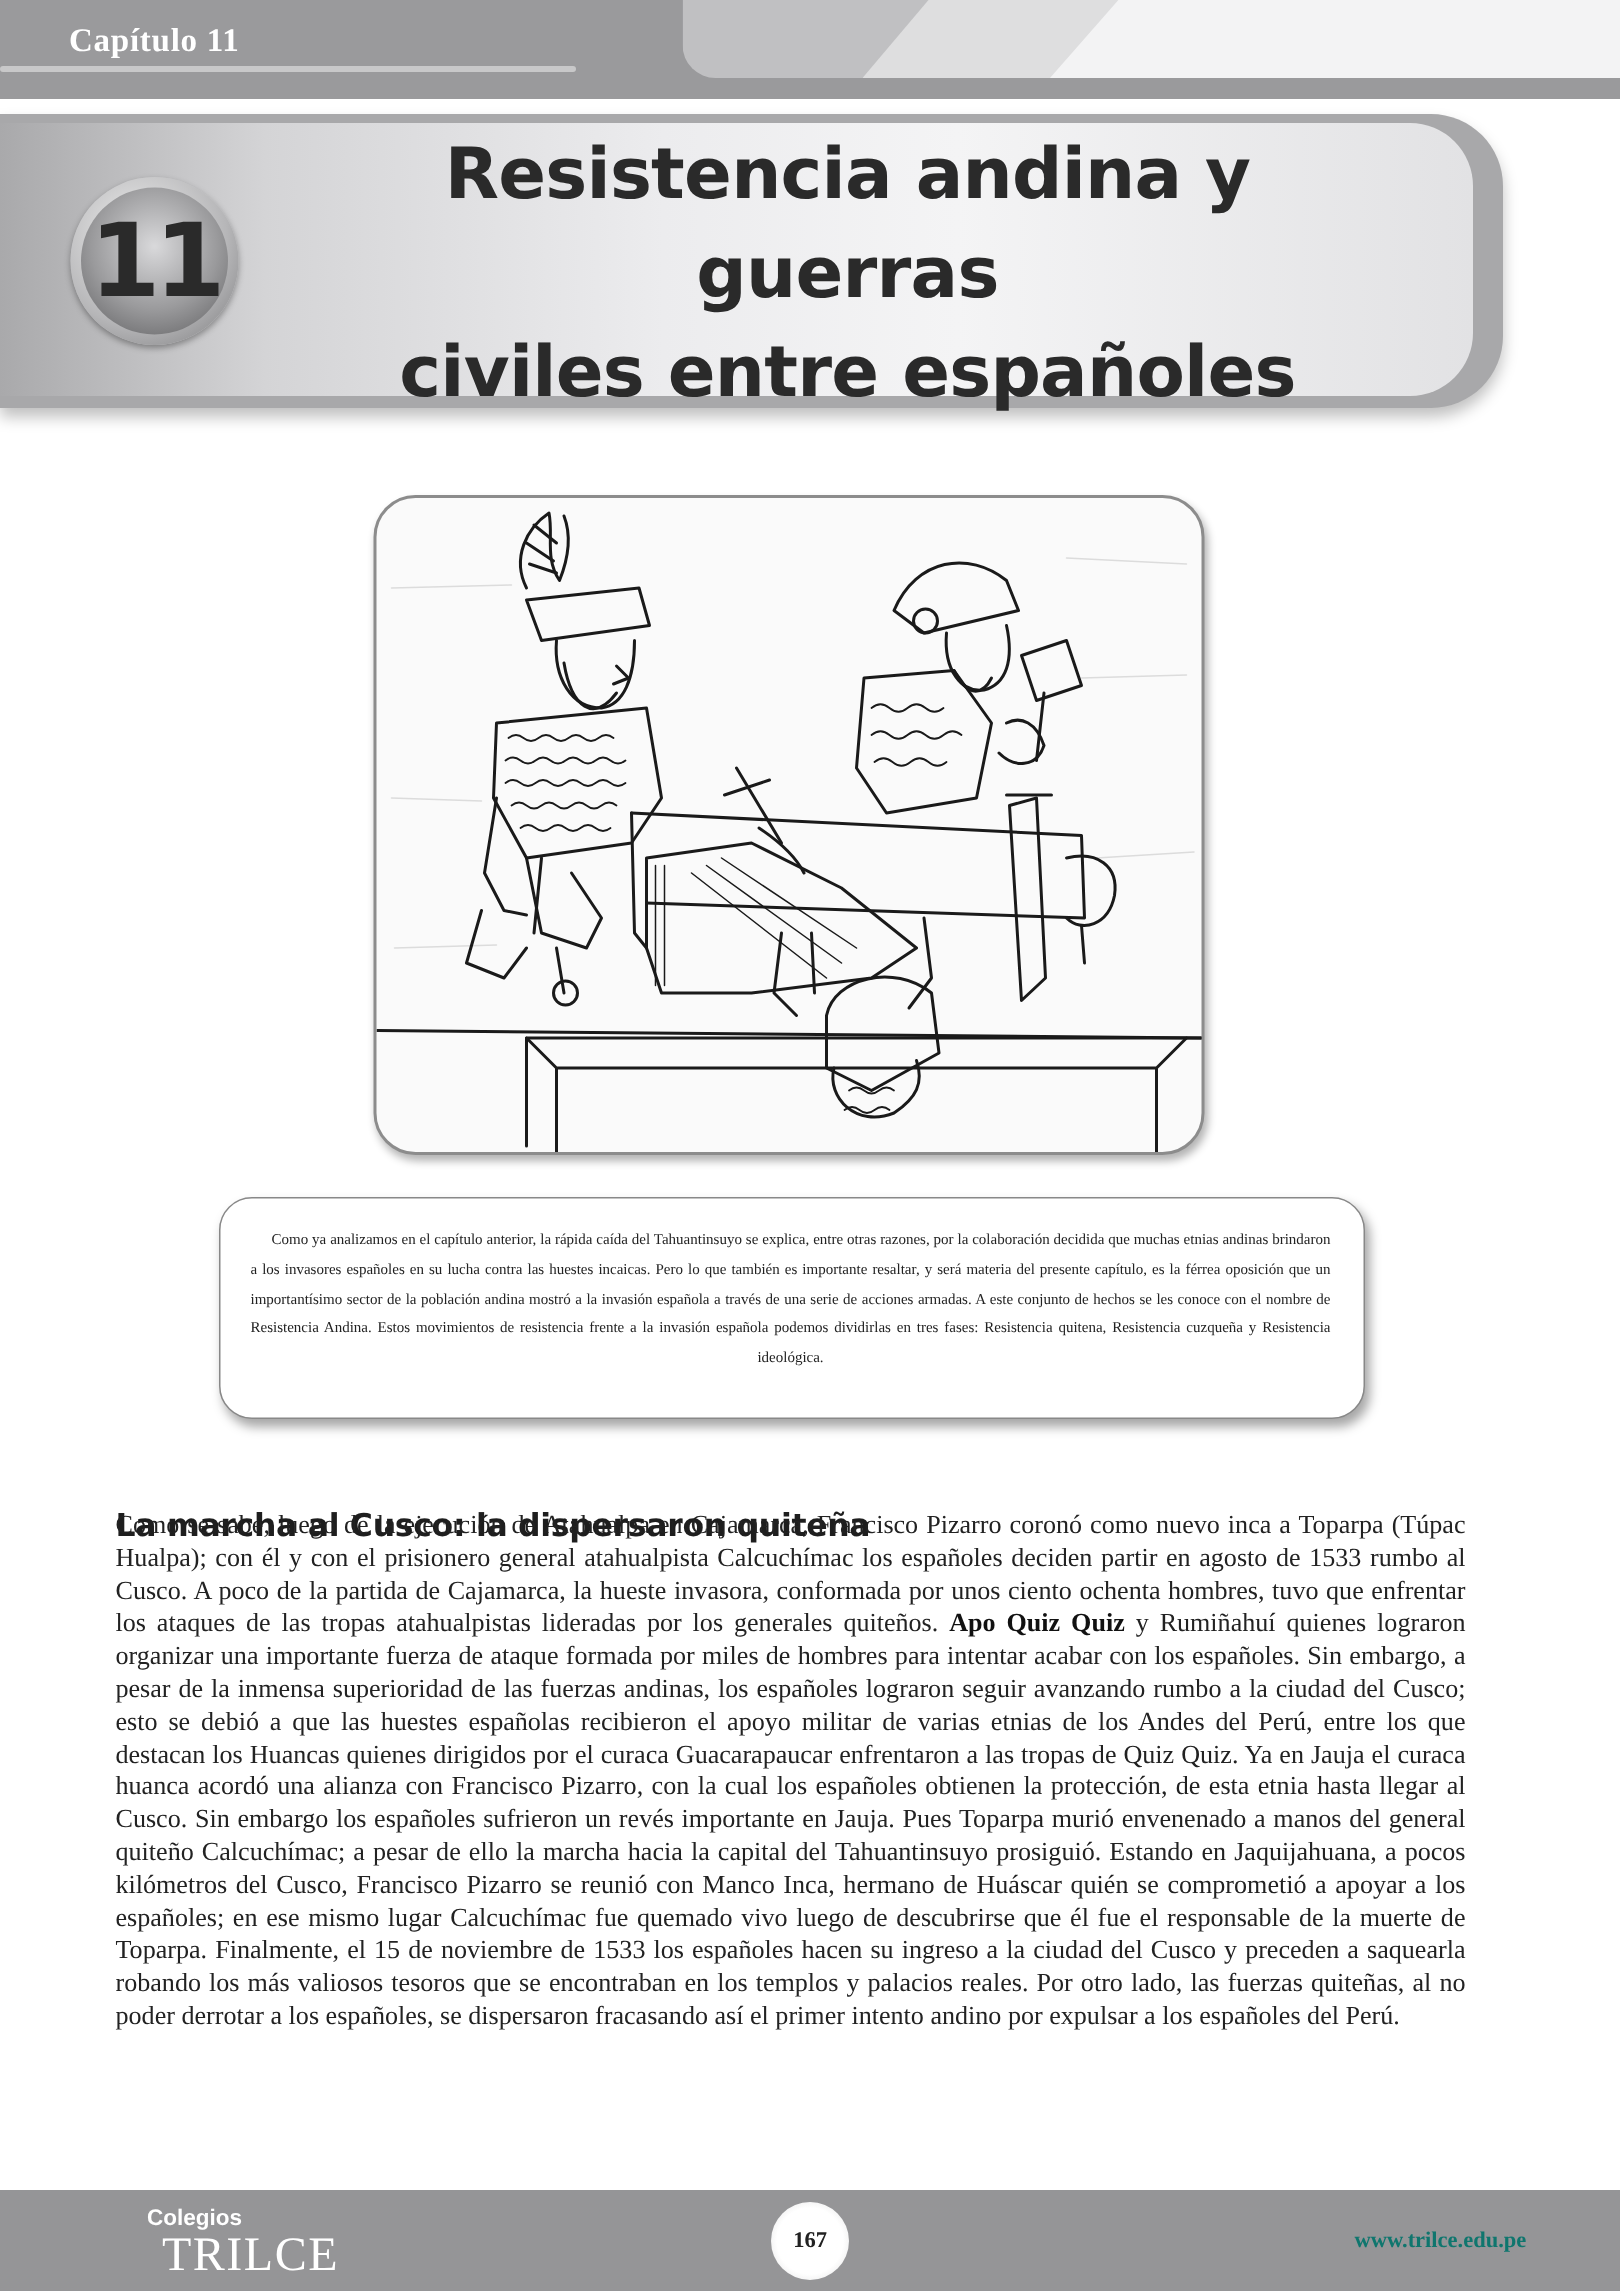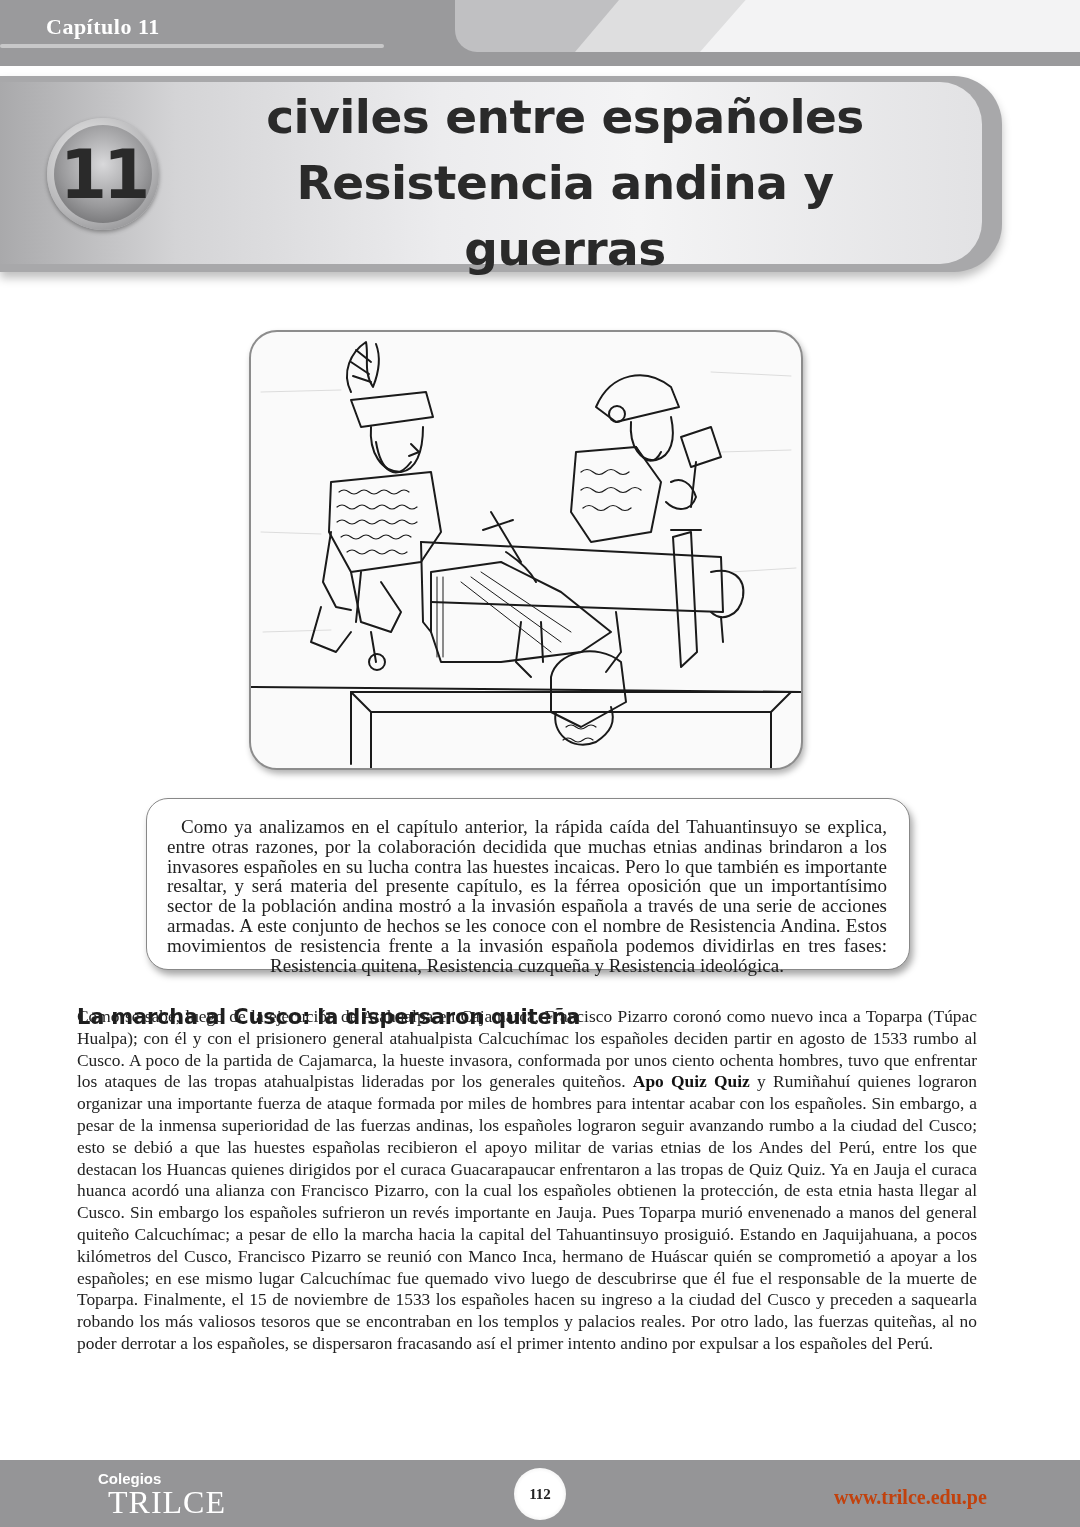--- a/index.html
+++ b/index.html
@@ -74,25 +74,25 @@
     .illustration {
       position: absolute; left: 249px; top: 330px; width: 554px; height: 440px;
       border: 2px solid #8c8c8c; border-radius: 28px; background: #fafafa;
       box-shadow: 2px 4px 6px rgba(0,0,0,0.3);
       overflow: hidden;
     }
     .illustration svg { position: absolute; left: 0; top: 0; }
 
     
     .intro-box {
-      position: absolute; left: 146px; top: 798px; width: 764px; height: 172px;
+      position: absolute; left: 146px; top: 798px; width: 764px; height: 148px;
       border: 1.5px solid #888; border-radius: 22px; background: #ffffff;
       box-shadow: 3px 5px 7px rgba(0,0,0,0.35);
       padding: 18px 22px 0 20px;
-      font-family: "Liberation Serif", serif; font-size: 19px; line-height: 19.8px;
+      font-family: "Liberation Serif", serif; font-size: 10px; line-height: 19.8px;
       text-align: justify; color: #222;
     }
     .intro-box p { text-indent: 14px; text-align-last: center; }
 
     
     .section-heading {
       position: absolute; left: 77px; top: 1005px;
       font-family: "DejaVu Sans", sans-serif; font-weight: bold;
       font-size: 21px; color: #1e1e1e; letter-spacing: -0.2px;
     }
@@ -117,42 +117,42 @@
       font-family: "Liberation Serif", serif; font-weight: normal; font-size: 32px; color: #fff;
       letter-spacing: 1px;
     }
     .page-number {
       position: absolute; left: 514px; top: 1468px; width: 52px; height: 52px;
       border-radius: 50%; background: radial-gradient(circle, #ffffff 60%, #dcdcdc 100%);
       display: flex; align-items: center; justify-content: center;
       font-family: "Liberation Serif", serif; font-weight: bold; font-size: 15px; color: #222;
     }
     .footer-url {
-      position: absolute; left: 834px; top: 1486px;
-      font-family: "Liberation Serif", serif; font-weight: bold; font-size: 20px; color: #c2410c;
+      position: absolute; left: 903px; top: 1486px;
+      font-family: "Liberation Serif", serif; font-weight: bold; font-size: 15px; color: #0f766e;
     }
   </style>
 </head>
 <body>
 
 <div class="top-strip">
   <div class="decor-1"></div>
   <div class="decor-2"></div>
   <div class="decor-3"></div>
 </div>
 <div class="chapter-label">Capítulo 11</div>
 <div class="chapter-underline"></div>
 
 <div class="title-shadow"></div>
 <div class="title-box"></div>
 <div class="chapter-badge-ring"></div>
 <div class="chapter-badge">11</div>
 <h1 class="title-text">
+  <span>Resistencia andina y guerras</span>
   <span>civiles entre españoles</span>
-  <span>Resistencia andina y guerras</span>
 </h1>
 
 <div class="illustration">
   <svg width="554" height="440" viewBox="0 0 554 440" fill="none" stroke="#1a1a1a" stroke-width="2" stroke-linecap="round" stroke-linejoin="round">
 
     <g stroke="#dcdcdc" stroke-width="1">
       <path d="M10 60 L90 58 M460 40 L540 44 M470 120 L540 118 M10 200 L70 202 M480 240 L545 236 M12 300 L80 298"></path>
     </g>
 
     <path d="M100 60 C90 40 100 20 115 10 C118 25 112 40 122 55 C128 40 130 25 125 12"></path>
@@ -232,14 +232,14 @@
 </div>
 
 <h2 class="section-heading">La marcha al Cusco: la dispersaron quiteña</h2>
 <div class="section-body">
   <span>Como se sabe, luego de la ejecución de Atahualpa en Cajamarca, Francisco Pizarro coronó como nuevo inca a Toparpa (Túpac Hualpa); con él y con el prisionero general atahualpista Calcuchímac los españoles deciden partir en agosto de 1533 rumbo al Cusco. A poco de la partida de Cajamarca, la hueste invasora, conformada por unos ciento ochenta hombres, tuvo que enfrentar los ataques de las tropas atahualpistas lideradas por los generales quiteños. </span><b>Apo Quiz Quiz</b><span> y Rumiñahuí quienes lograron organizar una importante fuerza de ataque formada por miles de hombres para intentar acabar con los españoles. Sin embargo, a pesar de la inmensa superioridad de las fuerzas andinas, los españoles lograron seguir avanzando rumbo a la ciudad del Cusco; esto se debió a que las huestes españolas recibieron el apoyo militar de varias etnias de los Andes del Perú, entre los que destacan los Huancas quienes dirigidos por el curaca Guacarapaucar enfrentaron a las tropas de Quiz Quiz. Ya en Jauja el curaca huanca acordó una alianza con Francisco Pizarro, con la cual los españoles obtienen la protección, de esta etnia hasta llegar al Cusco. Sin embargo los españoles sufrieron un revés importante en Jauja. Pues Toparpa murió envenenado a manos del general quiteño Calcuchímac; a pesar de ello la marcha hacia la capital del Tahuantinsuyo prosiguió. Estando en Jaquijahuana, a pocos kilómetros del Cusco, Francisco Pizarro se reunió con Manco Inca, hermano de Huáscar quién se comprometió a apoyar a los españoles; en ese mismo lugar Calcuchímac fue quemado vivo luego de descubrirse que él fue el responsable de la muerte de Toparpa. Finalmente, el 15 de noviembre de 1533 los españoles hacen su ingreso a la ciudad del Cusco y preceden a saquearla robando los más valiosos tesoros que se encontraban en los templos y palacios reales. Por otro lado, las fuerzas quiteñas, al no poder derrotar a los españoles, se dispersaron fracasando así el primer intento andino por expulsar a los españoles del Perú.</span>
 </div>
 
 <div class="footer"></div>
 <div class="footer-brand-small">Colegios</div>
 <div class="footer-brand-big">TRILCE</div>
-<div class="page-number">112</div>
+<div class="page-number">167</div>
 <div class="footer-url">www.trilce.edu.pe</div>
 
 </body></html>

